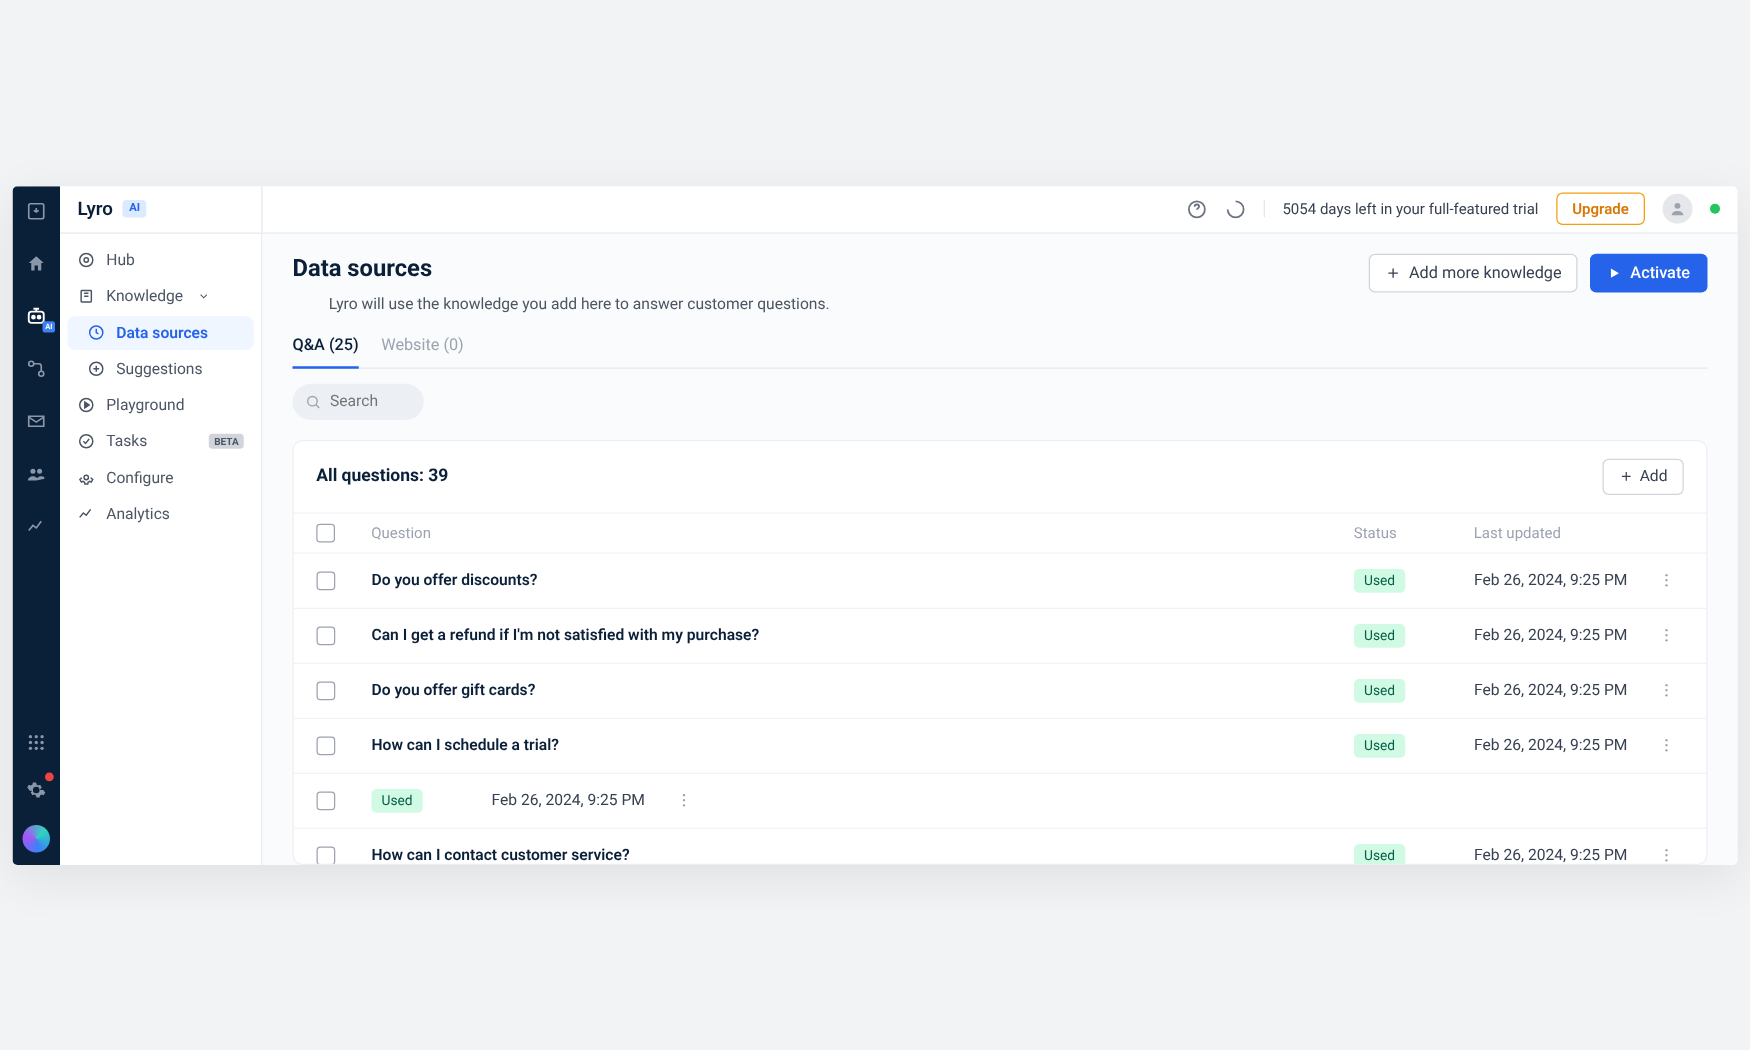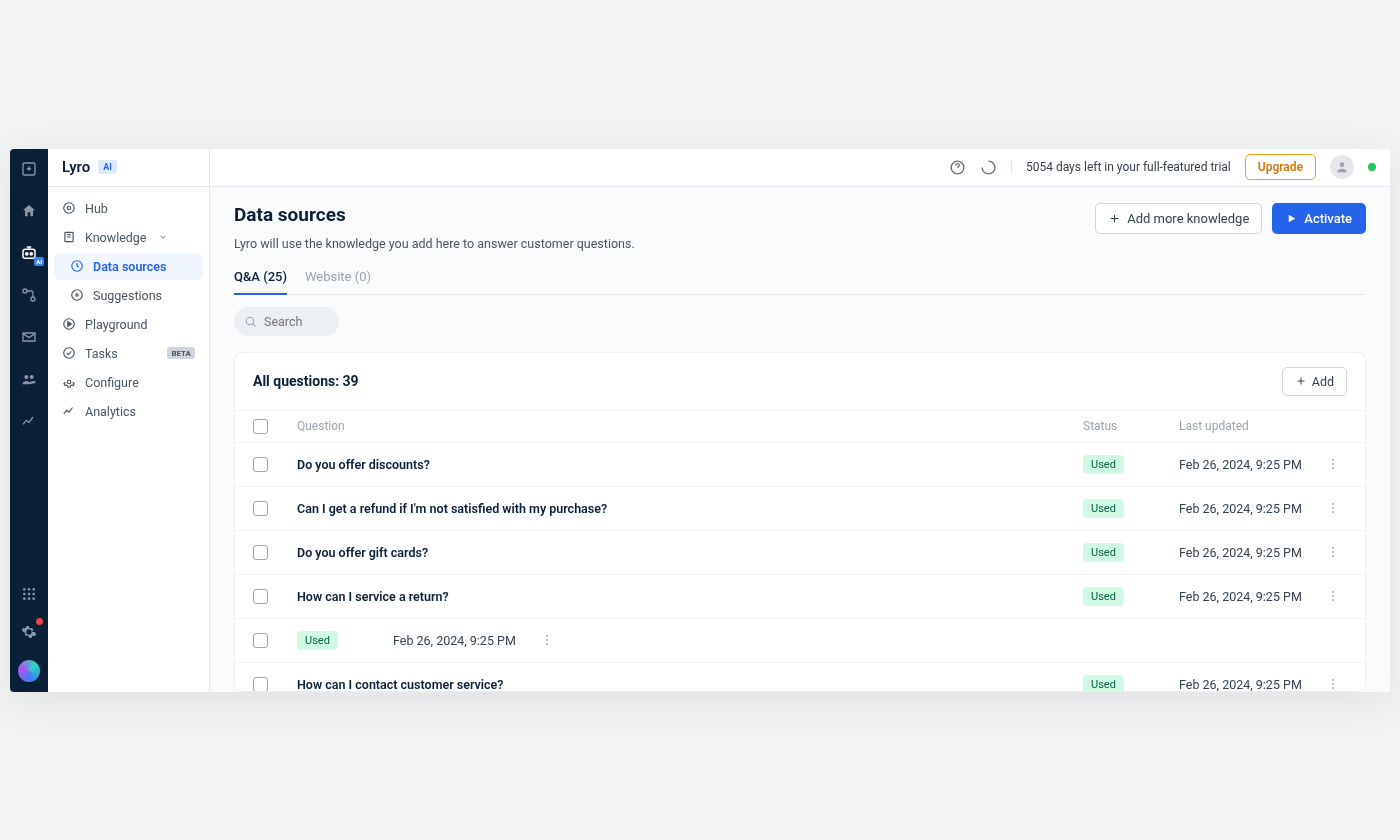--- a/index.html
+++ b/index.html
@@ -26,21 +26,21 @@
 .main-top { height:38px; border-bottom:1px solid #e5e7eb; display:flex; align-items:center; justify-content:flex-end; padding:0 14px; gap:14px; }
 .top-ic { width:17px; height:17px; color:#6b7280; cursor:pointer; }
 .trial-txt { font-size:12px; color:#374151; border-left:1px solid #e5e7eb; padding-left:14px; }
 .trial-txt b { font-weight:400; }
 .upgrade-btn { border:1px solid #f59e0b; color:#d97706; background:#fff; font-size:12px; font-weight:600; padding:5px 12px; border-radius:5px; cursor:pointer; }
 .user-av { width:24px; height:24px; border-radius:50%; background:#e5e7eb; display:flex; align-items:center; justify-content:center; color:#9ca3af; }
 .presence { width:8px; height:8px; background:#22c55e; border-radius:50%; }
 .content { flex:1; padding:16px 24px 0; background:#fafbfc; overflow:hidden; display:flex; flex-direction:column; }
 .hdr { display:flex; justify-content:space-between; align-items:flex-start; }
 .hdr h1 { font-size:19px; font-weight:700; color:#0a1f38; }
-.hdr-sub { font-size:12.5px; color:#4b5563; margin-top:10px; }
+.hdr-sub { font-size:12.5px; color:#4b5563; margin-top:10px;margin-left:29px; }
 .hdr-btns { display:flex; gap:10px; }
 .btn-out { border:1px solid #d1d5db; background:#fff; padding:7px 12px; border-radius:5px; font-size:13px; color:#374151; display:inline-flex; align-items:center; gap:6px; cursor:pointer; }
 .btn-primary { background:#2563eb; color:#fff; border:none; padding:7px 14px; border-radius:5px; font-size:13px; font-weight:500; display:inline-flex; align-items:center; gap:7px; cursor:pointer; }
 .tabs { display:flex; gap:18px; margin-top:18px; border-bottom:1px solid #e5e7eb; font-size:13px; }
 .tab { padding-bottom:9px; color:#9ca3af; cursor:pointer; }
 .tab.active { color:#0a1f38; font-weight:500; border-bottom:2px solid #2563eb; margin-bottom:-1px; }
 .search-row { margin-top:12px; }
 .search-box { background:#eceff3; border:none; border-radius:18px; padding:7px 14px 7px 30px; font-size:12.5px; color:#6b7280; width:105px; }
 .search-wrap { position:relative; display:inline-block; }
 .search-wrap svg { position:absolute; left:10px; top:8px; color:#9ca3af; }
@@ -324,21 +324,21 @@
                   <circle cx="12" cy="5" r="1.6"></circle>
                   <circle cx="12" cy="12" r="1.6"></circle>
                   <circle cx="12" cy="19" r="1.6"></circle>
                 </svg>
               </div>
             </div>
             <div class="row">
     <div class="col-chk">
                 <div class="chk"></div>
               </div>
-    <div class="col-q">How can I service a return?</div>
+    <div class="col-q">How can I schedule a trial?</div>
     <div class="col-s"><span class="badge-used">Used</span></div>
     <div class="col-d">Feb 26, 2024, 9:25 PM</div>
     <div class="col-m">
                 <svg class="more-ic" width="14" height="14" viewBox="0 0 24 24" fill="currentColor">
                   <circle cx="12" cy="5" r="1.6"></circle>
                   <circle cx="12" cy="12" r="1.6"></circle>
                   <circle cx="12" cy="19" r="1.6"></circle>
                 </svg>
               </div>
             </div>

